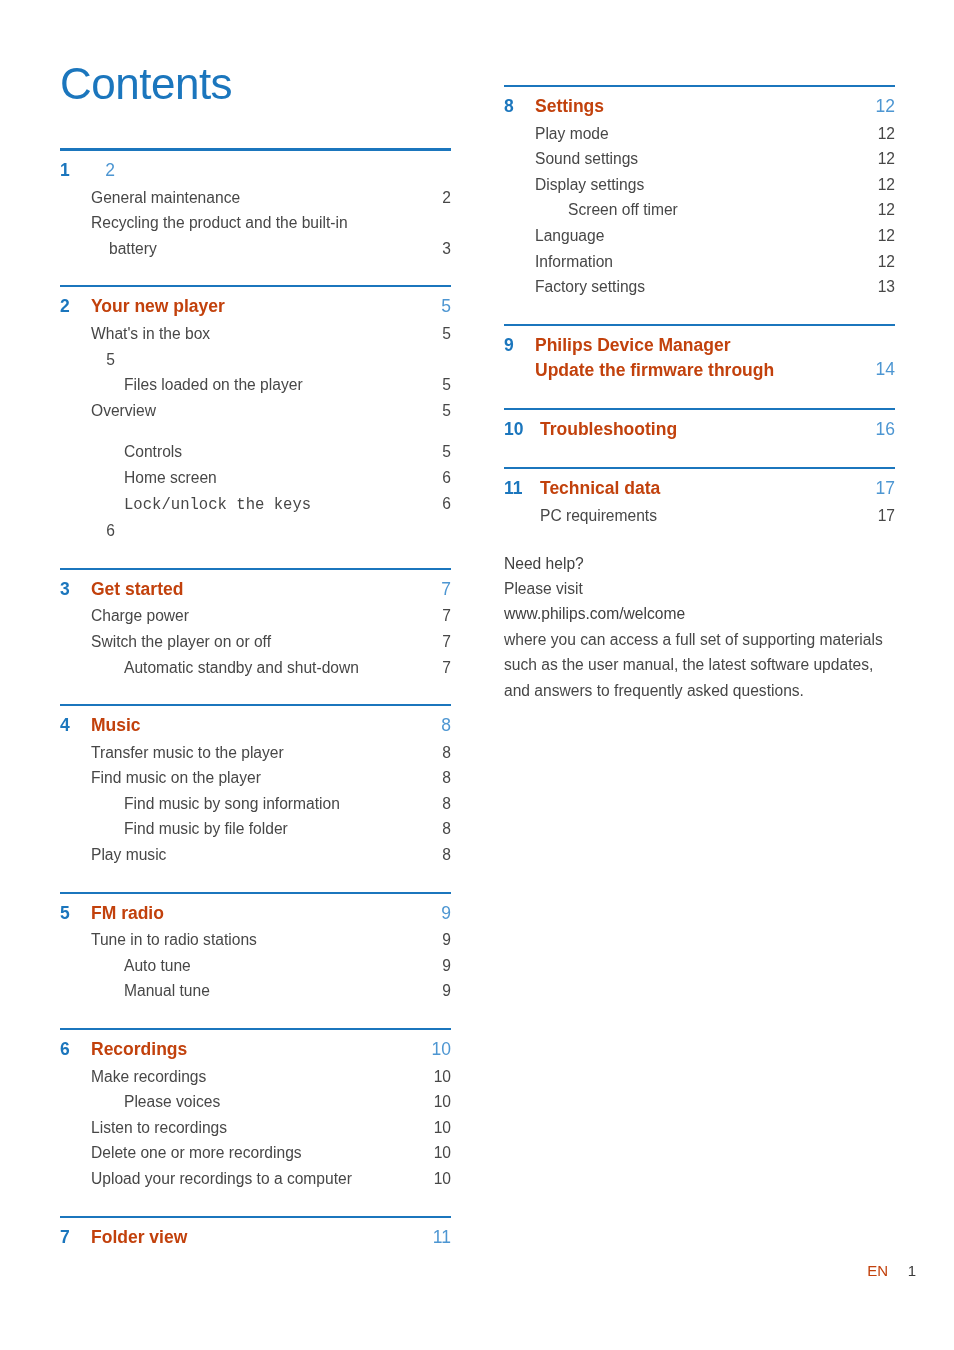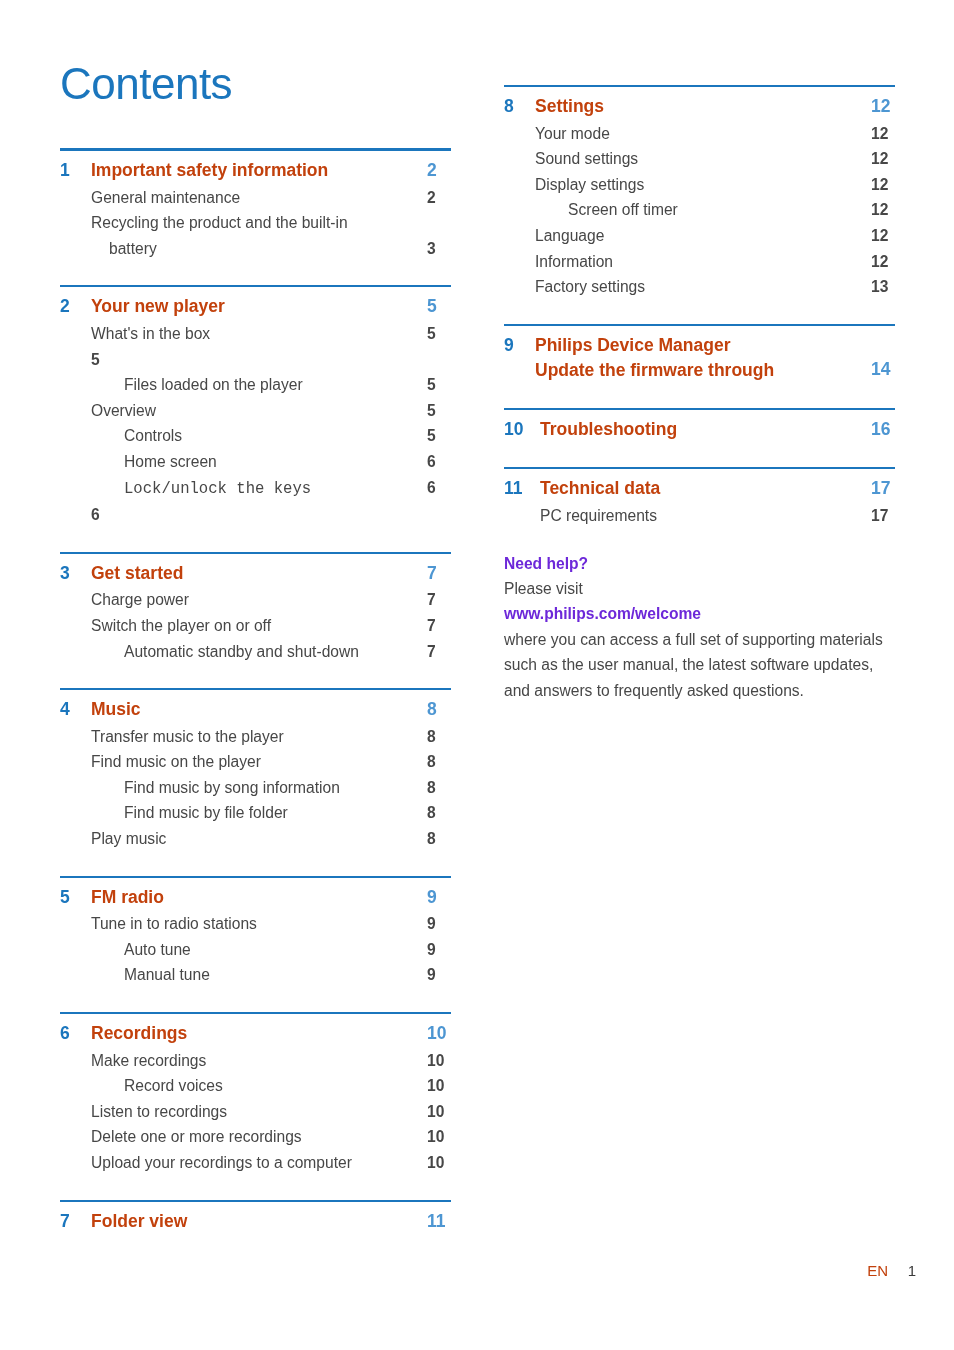--- a/index.html
+++ b/index.html
@@ -89,46 +89,46 @@
   .entry-cell {
     flex: 1 1 auto;
     font-size: 15.6px;
     font-weight: 400;
     color: #474747;
     padding-right: 8px;
   }
 
   .pg {
     flex: 0 0 auto;
+    text-align: right;
     min-width: 24px;
     font-size: 15.6px;
     color: #474747;
-    font-weight: bold;
   }
   .pg.chapter-pg {
     font-size: 17.5px;
     color: #4d96d2;
   }   
 
   .row.chapter-row { margin-top: 7px; margin-bottom: 1px; }
   .row.entry-row   { margin-top: 0px; }
 
   .chapter-head-multiline .title-cell { line-height: 25px; }
 
   
   .needhelp {
     margin-top: 22px;
     font-size: 15.6px;
     line-height: 25.4px;
     color: #474747;
     width: 380px;
   }
   .needhelp .bold {
-    font-weight: 700;
-    color: #6d28d9;
+    font-weight: 400;
+    color: #404040;
   }
 
   
   .footer {
     position: absolute;
     left: 0;
     top: 1262px;
     width: 954px;
     height: 24px;
   }
@@ -153,21 +153,20 @@
 <div class="page">
 
   <div class="doc-title">Contents</div>
 
   <div class="col col-left">
     <div class="col-inner" id="left-col">
         <div class="chapter">
           <div class="rule thick"></div>
           <div class="row chapter-row">
             <div class="num">1</div>
-            <div class="title-cell">Important safety information</div>
             <div class="pg chapter-pg">2</div>
           </div>
           <div class="row entry-row">
             <div class="num" style="visibility: hidden;">&nbsp;</div>
             <div class="entry-cell ">General maintenance</div>
             <div class="pg">2</div>
           </div>
           <div class="row entry-row">
             <div class="num" style="visibility: hidden;">&nbsp;</div>
             <div class="entry-cell ">Recycling the product and the built-in</div>
@@ -201,21 +200,21 @@
             <div class="entry-cell lv2-pad" style="padding-left: 33px;">Files loaded on the player</div>
             <div class="pg">5</div>
           </div>
           <div class="row entry-row">
             <div class="num" style="visibility: hidden;">&nbsp;</div>
             <div class="entry-cell ">Overview</div>
             <div class="pg">5</div>
           </div>
           <div class="row entry-row">
             <div class="num" style="visibility: hidden;">&nbsp;</div>
-            <div class="entry-cell lv2-pad" style="padding-left: 33px;">Controls</div>
+            <div class="entry-cell lv2-pad" style="padding-left: 33px; margin-top: 16px;">Controls</div>
             <div class="pg">5</div>
           </div>
           <div class="row entry-row">
             <div class="num" style="visibility: hidden;">&nbsp;</div>
             <div class="entry-cell lv2-pad" style="padding-left: 33px;">Home screen</div>
             <div class="pg">6</div>
           </div>
           <div class="row entry-row">
             <div class="num" style="visibility: hidden;">&nbsp;</div>
             <div class="entry-cell lv2-pad" style="padding-left: 33px; font-family: Liberation Mono, monospace;">Lock/unlock the keys</div>
@@ -316,21 +315,21 @@
             <div class="title-cell">Recordings</div>
             <div class="pg chapter-pg">10</div>
           </div>
           <div class="row entry-row">
             <div class="num" style="visibility: hidden;">&nbsp;</div>
             <div class="entry-cell ">Make recordings</div>
             <div class="pg">10</div>
           </div>
           <div class="row entry-row">
             <div class="num" style="visibility: hidden;">&nbsp;</div>
-            <div class="entry-cell lv2-pad" style="padding-left: 33px;">Record voices</div>
+            <div class="entry-cell lv2-pad" style="padding-left: 33px;">Please voices</div>
             <div class="pg">10</div>
           </div>
           <div class="row entry-row">
             <div class="num" style="visibility: hidden;">&nbsp;</div>
             <div class="entry-cell ">Listen to recordings</div>
             <div class="pg">10</div>
           </div>
           <div class="row entry-row">
             <div class="num" style="visibility: hidden;">&nbsp;</div>
             <div class="entry-cell ">Delete one or more recordings</div>
@@ -358,21 +357,21 @@
     <div class="col-inner" id="right-col">
         <div class="chapter">
           <div class="rule"></div>
           <div class="row chapter-row">
             <div class="num">8</div>
             <div class="title-cell">Settings</div>
             <div class="pg chapter-pg">12</div>
           </div>
           <div class="row entry-row">
             <div class="num" style="visibility: hidden;">&nbsp;</div>
-            <div class="entry-cell ">Your mode</div>
+            <div class="entry-cell ">Play mode</div>
             <div class="pg">12</div>
           </div>
           <div class="row entry-row">
             <div class="num" style="visibility: hidden;">&nbsp;</div>
             <div class="entry-cell ">Sound settings</div>
             <div class="pg">12</div>
           </div>
           <div class="row entry-row">
             <div class="num" style="visibility: hidden;">&nbsp;</div>
             <div class="entry-cell ">Display settings</div>

